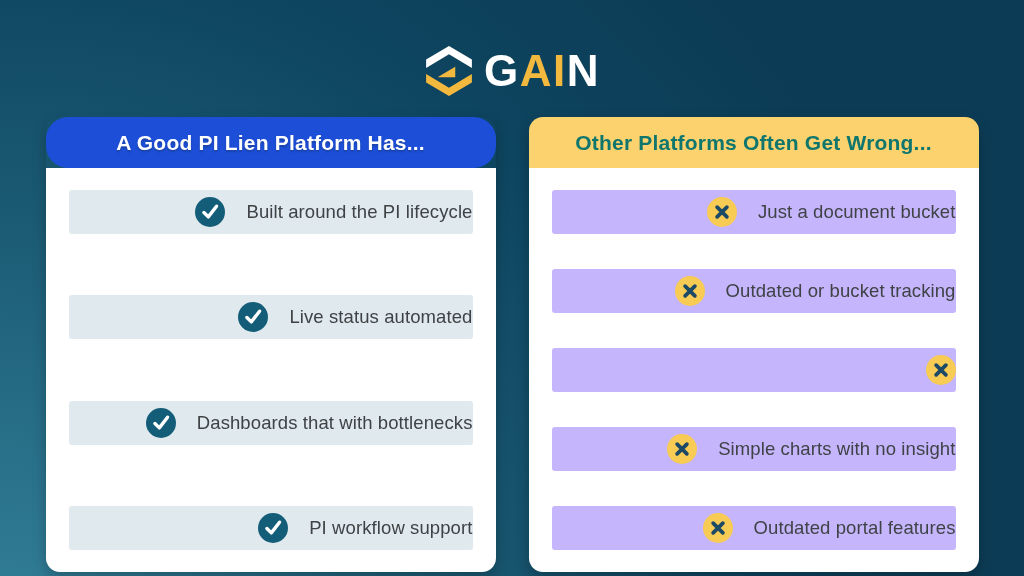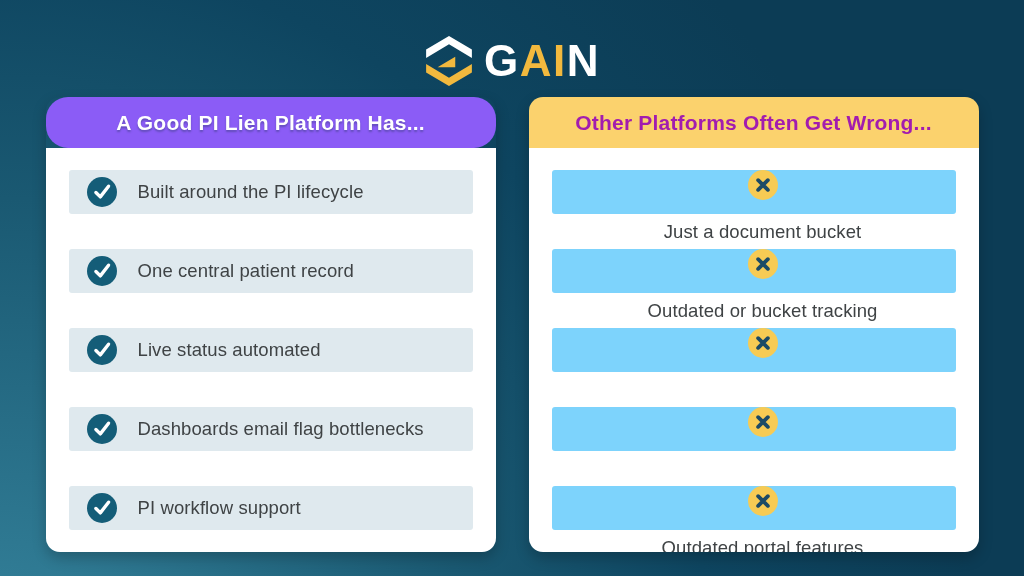--- a/index.html
+++ b/index.html
@@ -4,21 +4,21 @@
 <style>
   * { margin: 0; padding: 0; box-sizing: border-box; }
   html, body { width: 1024px; height: 576px; overflow: hidden; }
   body {
     font-family: "Liberation Sans", sans-serif;
     background:
       radial-gradient(circle at 0% 115%, #35839c 0%, #1a5972 38%, #0e4560 58%, #0c3c55 80%);
     position: relative;
   }
   .logo-bar {
-    height: 97px;
+    height: 117px;
     display: flex;
     align-items: center;
     justify-content: center;
     gap: 10px;
     padding-top: 24px;
   }
   .logo-icon svg { display: block; }
   .logo-text {
     font-size: 44px;
     font-weight: 600;
@@ -46,47 +46,48 @@
     height: 51px;
     flex: 0 0 51px;
     display: flex;
     align-items: center;
     justify-content: center;
     font-size: 21px;
     font-weight: 700;
     letter-spacing: 0.2px;
   }
   .card.left .card-header {
-    background: #8b5cf6;
+    background: #1d4ed8;
     color: #ffffff;
     text-shadow: 0 2px 2px rgba(20,50,70,0.35);
     border-radius: 22px;
   }
   .card.right .card-header {
     background: #fbd26d;
-    color: #a21caf;
+    color: #0f766e;
   }
   .card-body {
     background: #ffffff;
     flex: 1;
     padding: 22px 23px;
     display: flex;
     flex-direction: column;
     justify-content: space-between;
   }
   .row {
     height: 44px;
     border-radius: 3px;
     display: flex;
     align-items: center;
     padding-left: 18px;
     gap: 21px;
+    justify-content: flex-end;
   }
   .card.left .row { background: #dfe9ee; }
-  .card.right .row { background: #7dd3fc; flex-direction: column; }
+  .card.right .row { background: #c4b5fd; }
   .row .icon { width: 30px; height: 30px; flex: 0 0 30px; }
   .row .icon svg { display: block; width: 30px; height: 30px; }
   .row-text {
     font-size: 18.5px;
     color: #3f4345;
     letter-spacing: 0.1px;
   }
 </style>
 </head>
 <body>
@@ -116,39 +117,30 @@
           </span>
         <span class="row-text">Built around the PI lifecycle</span>
       </div>
       <div class="row">
         <span class="icon">
             <svg viewBox="0 0 32 32">
               <circle cx="16" cy="16" r="16" fill="#145d78"></circle>
               <path d="M9.5 16.5 L14.2 21.2 L23 9.8" stroke="#ffffff" stroke-width="3.6" fill="none" stroke-linecap="round" stroke-linejoin="round"></path>
             </svg>
           </span>
-        <span class="row-text">One central patient record</span>
-      </div>
-      <div class="row">
-        <span class="icon">
-            <svg viewBox="0 0 32 32">
-              <circle cx="16" cy="16" r="16" fill="#145d78"></circle>
-              <path d="M9.5 16.5 L14.2 21.2 L23 9.8" stroke="#ffffff" stroke-width="3.6" fill="none" stroke-linecap="round" stroke-linejoin="round"></path>
-            </svg>
-          </span>
         <span class="row-text">Live status automated</span>
       </div>
       <div class="row">
         <span class="icon">
             <svg viewBox="0 0 32 32">
               <circle cx="16" cy="16" r="16" fill="#145d78"></circle>
               <path d="M9.5 16.5 L14.2 21.2 L23 9.8" stroke="#ffffff" stroke-width="3.6" fill="none" stroke-linecap="round" stroke-linejoin="round"></path>
             </svg>
           </span>
-        <span class="row-text">Dashboards email flag bottlenecks</span>
+        <span class="row-text">Dashboards that with bottlenecks</span>
       </div>
       <div class="row">
         <span class="icon">
             <svg viewBox="0 0 32 32">
               <circle cx="16" cy="16" r="16" fill="#145d78"></circle>
               <path d="M9.5 16.5 L14.2 21.2 L23 9.8" stroke="#ffffff" stroke-width="3.6" fill="none" stroke-linecap="round" stroke-linejoin="round"></path>
             </svg>
           </span>
         <span class="row-text">PI workflow support</span>
       </div>
@@ -184,20 +176,21 @@
             </svg>
           </span>
       </div>
       <div class="row">
         <span class="icon">
             <svg viewBox="0 0 32 32">
               <circle cx="16" cy="16" r="16" fill="#f7cb54"></circle>
               <path d="M10.8 10.8 L21.2 21.2 M21.2 10.8 L10.8 21.2" stroke="#1c4a66" stroke-width="4" stroke-linecap="round"></path>
             </svg>
           </span>
+        <span class="row-text">Simple charts with no insight</span>
       </div>
       <div class="row">
         <span class="icon">
             <svg viewBox="0 0 32 32">
               <circle cx="16" cy="16" r="16" fill="#f7cb54"></circle>
               <path d="M10.8 10.8 L21.2 21.2 M21.2 10.8 L10.8 21.2" stroke="#1c4a66" stroke-width="4" stroke-linecap="round"></path>
             </svg>
           </span>
         <span class="row-text">Outdated portal features</span>
       </div>

